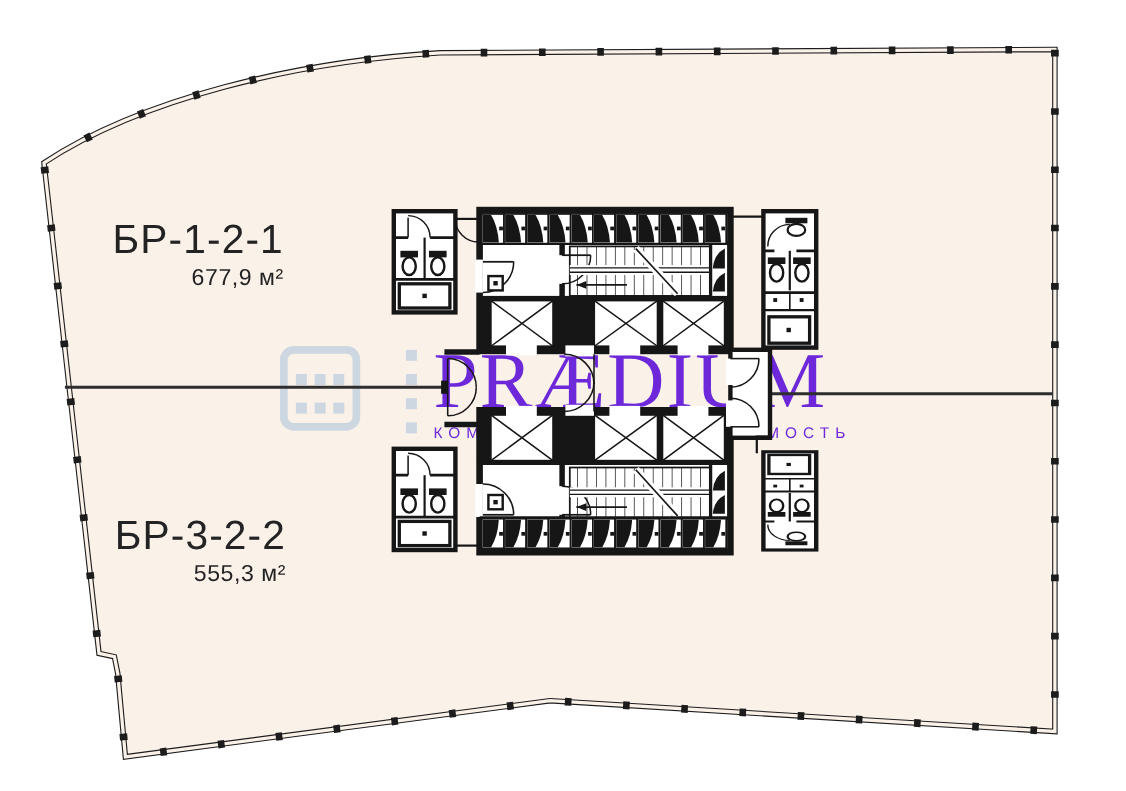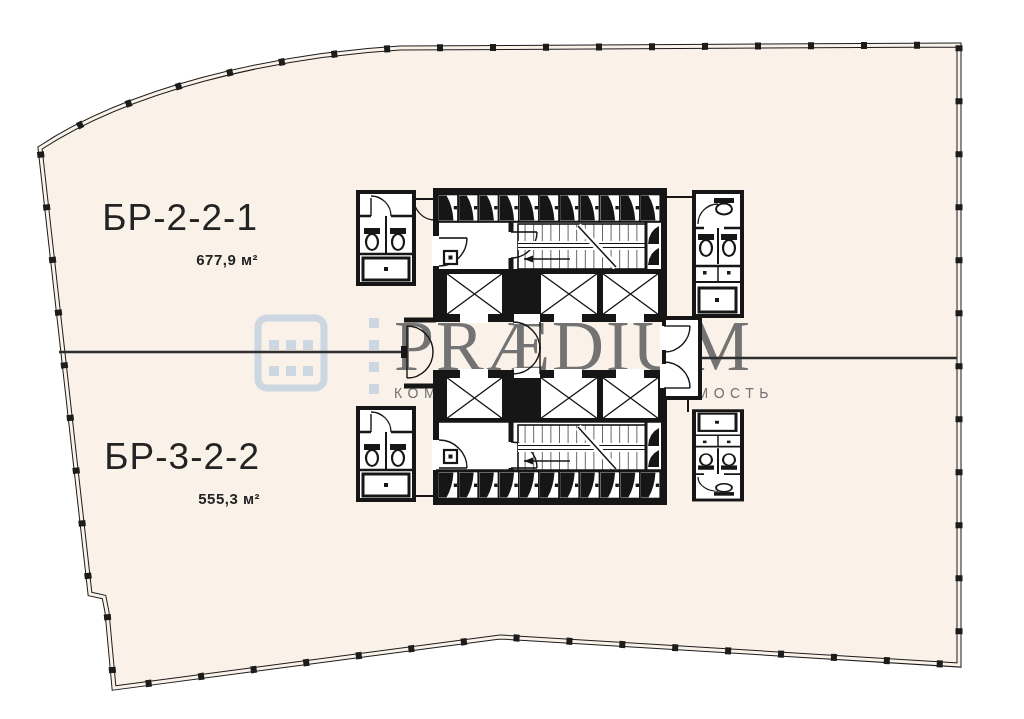--- a/index.html
+++ b/index.html
@@ -2,26 +2,26 @@
 <html><head>
 <meta charset="utf-8">
 <style>
   html,body{margin:0;padding:0;background:#ffffff;}
   .canvas{position:relative;width:1024px;height:719px;background:#ffffff;overflow:hidden;
           font-family:"Liberation Sans",sans-serif;}
   .layer{position:absolute;left:0;top:0;}
   
   .unit-label{position:absolute;text-align:right;color:#232323;}
   .unit-label .unit-name{font-size:37px;font-weight:500;letter-spacing:1px;line-height:1.05;}
-  .unit-label .unit-area{font-size:15px;font-weight:700;margin-top:13px;letter-spacing:0.5px;}
+  .unit-label .unit-area{font-size:21px;font-weight:400;margin-top:3px;letter-spacing:0.5px;}
   #unit-label-1{left:60px;top:199px;width:198px;}
-  #unit-label-2{left:58px;top:438px;width:202px;}
+  #unit-label-2{left:58px;top:468px;width:202px;}
   
   .watermark{position:absolute;left:254px;top:314px;display:flex;align-items:flex-start;
-             color:#737373;user-select:none;}
+             color:#6d28d9;user-select:none;}
   .wm-logo{flex:0 0 auto;}
   .wm-dots{flex:0 0 auto;margin-left:40px;margin-top:4px;}
   .wm-text{margin-left:14px;}
   .wm-brand{font-family:"Liberation Serif",serif;font-size:72px;line-height:64px;
             letter-spacing:2px;white-space:nowrap;}
   .wm-tagline{font-size:14px;letter-spacing:5.5px;margin-top:7px;white-space:nowrap;}
 </style>
 </head>
 <body>
 
@@ -280,21 +280,21 @@
         <path d="M414 199 A21 21 0 0 0 435 220" stroke-width="1.3"></path>
         <path d="M664 197 H694" stroke-width="2"></path>
         <path d="M414 496 H436" stroke-width="2"></path>
         <path d="M700 397 H688 V412" stroke-width="2"></path>
       </g>
 
     </g>
   </svg>
 
   <div class="unit-label" id="unit-label-1">
-    <div class="unit-name">БР-2-2-1</div>
+    <div class="unit-name">БР-1-2-1</div>
     <div class="unit-area">677,9 м²</div>
   </div>
   <div class="unit-label" id="unit-label-2">
     <div class="unit-name">БР-3-2-2</div>
     <div class="unit-area">555,3 м²</div>
   </div>
 
 </div>
 
 </body></html>

